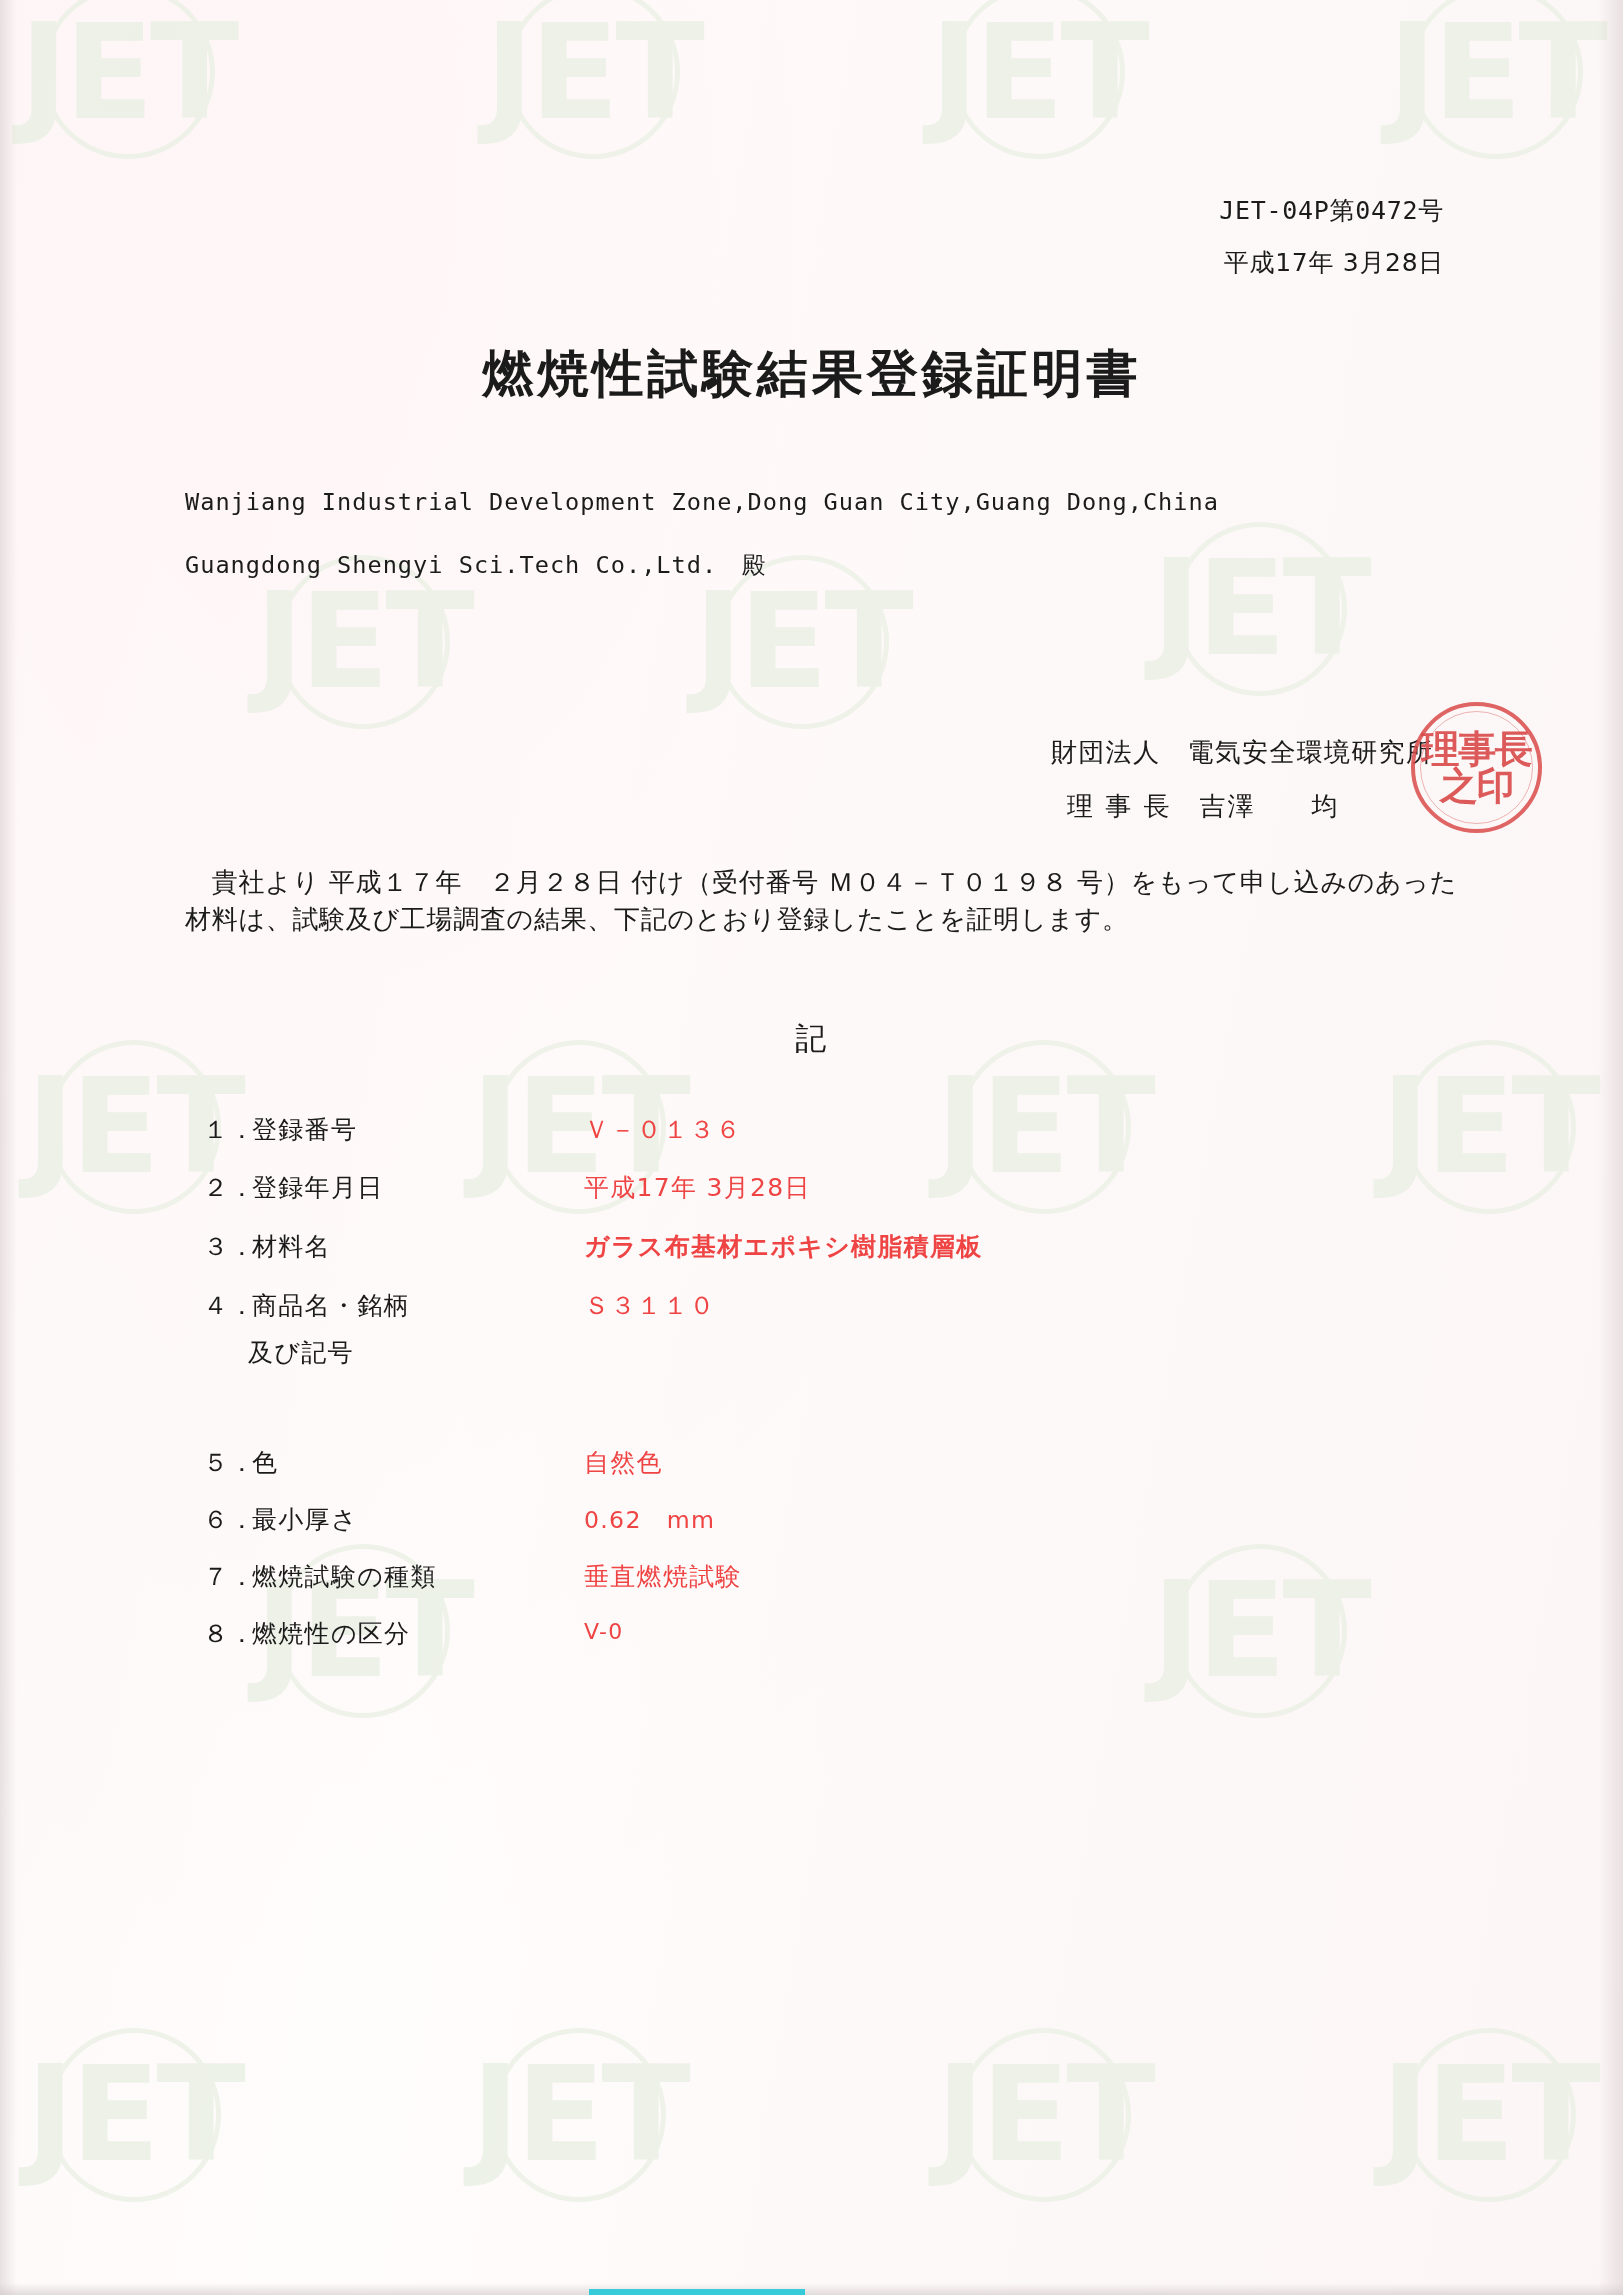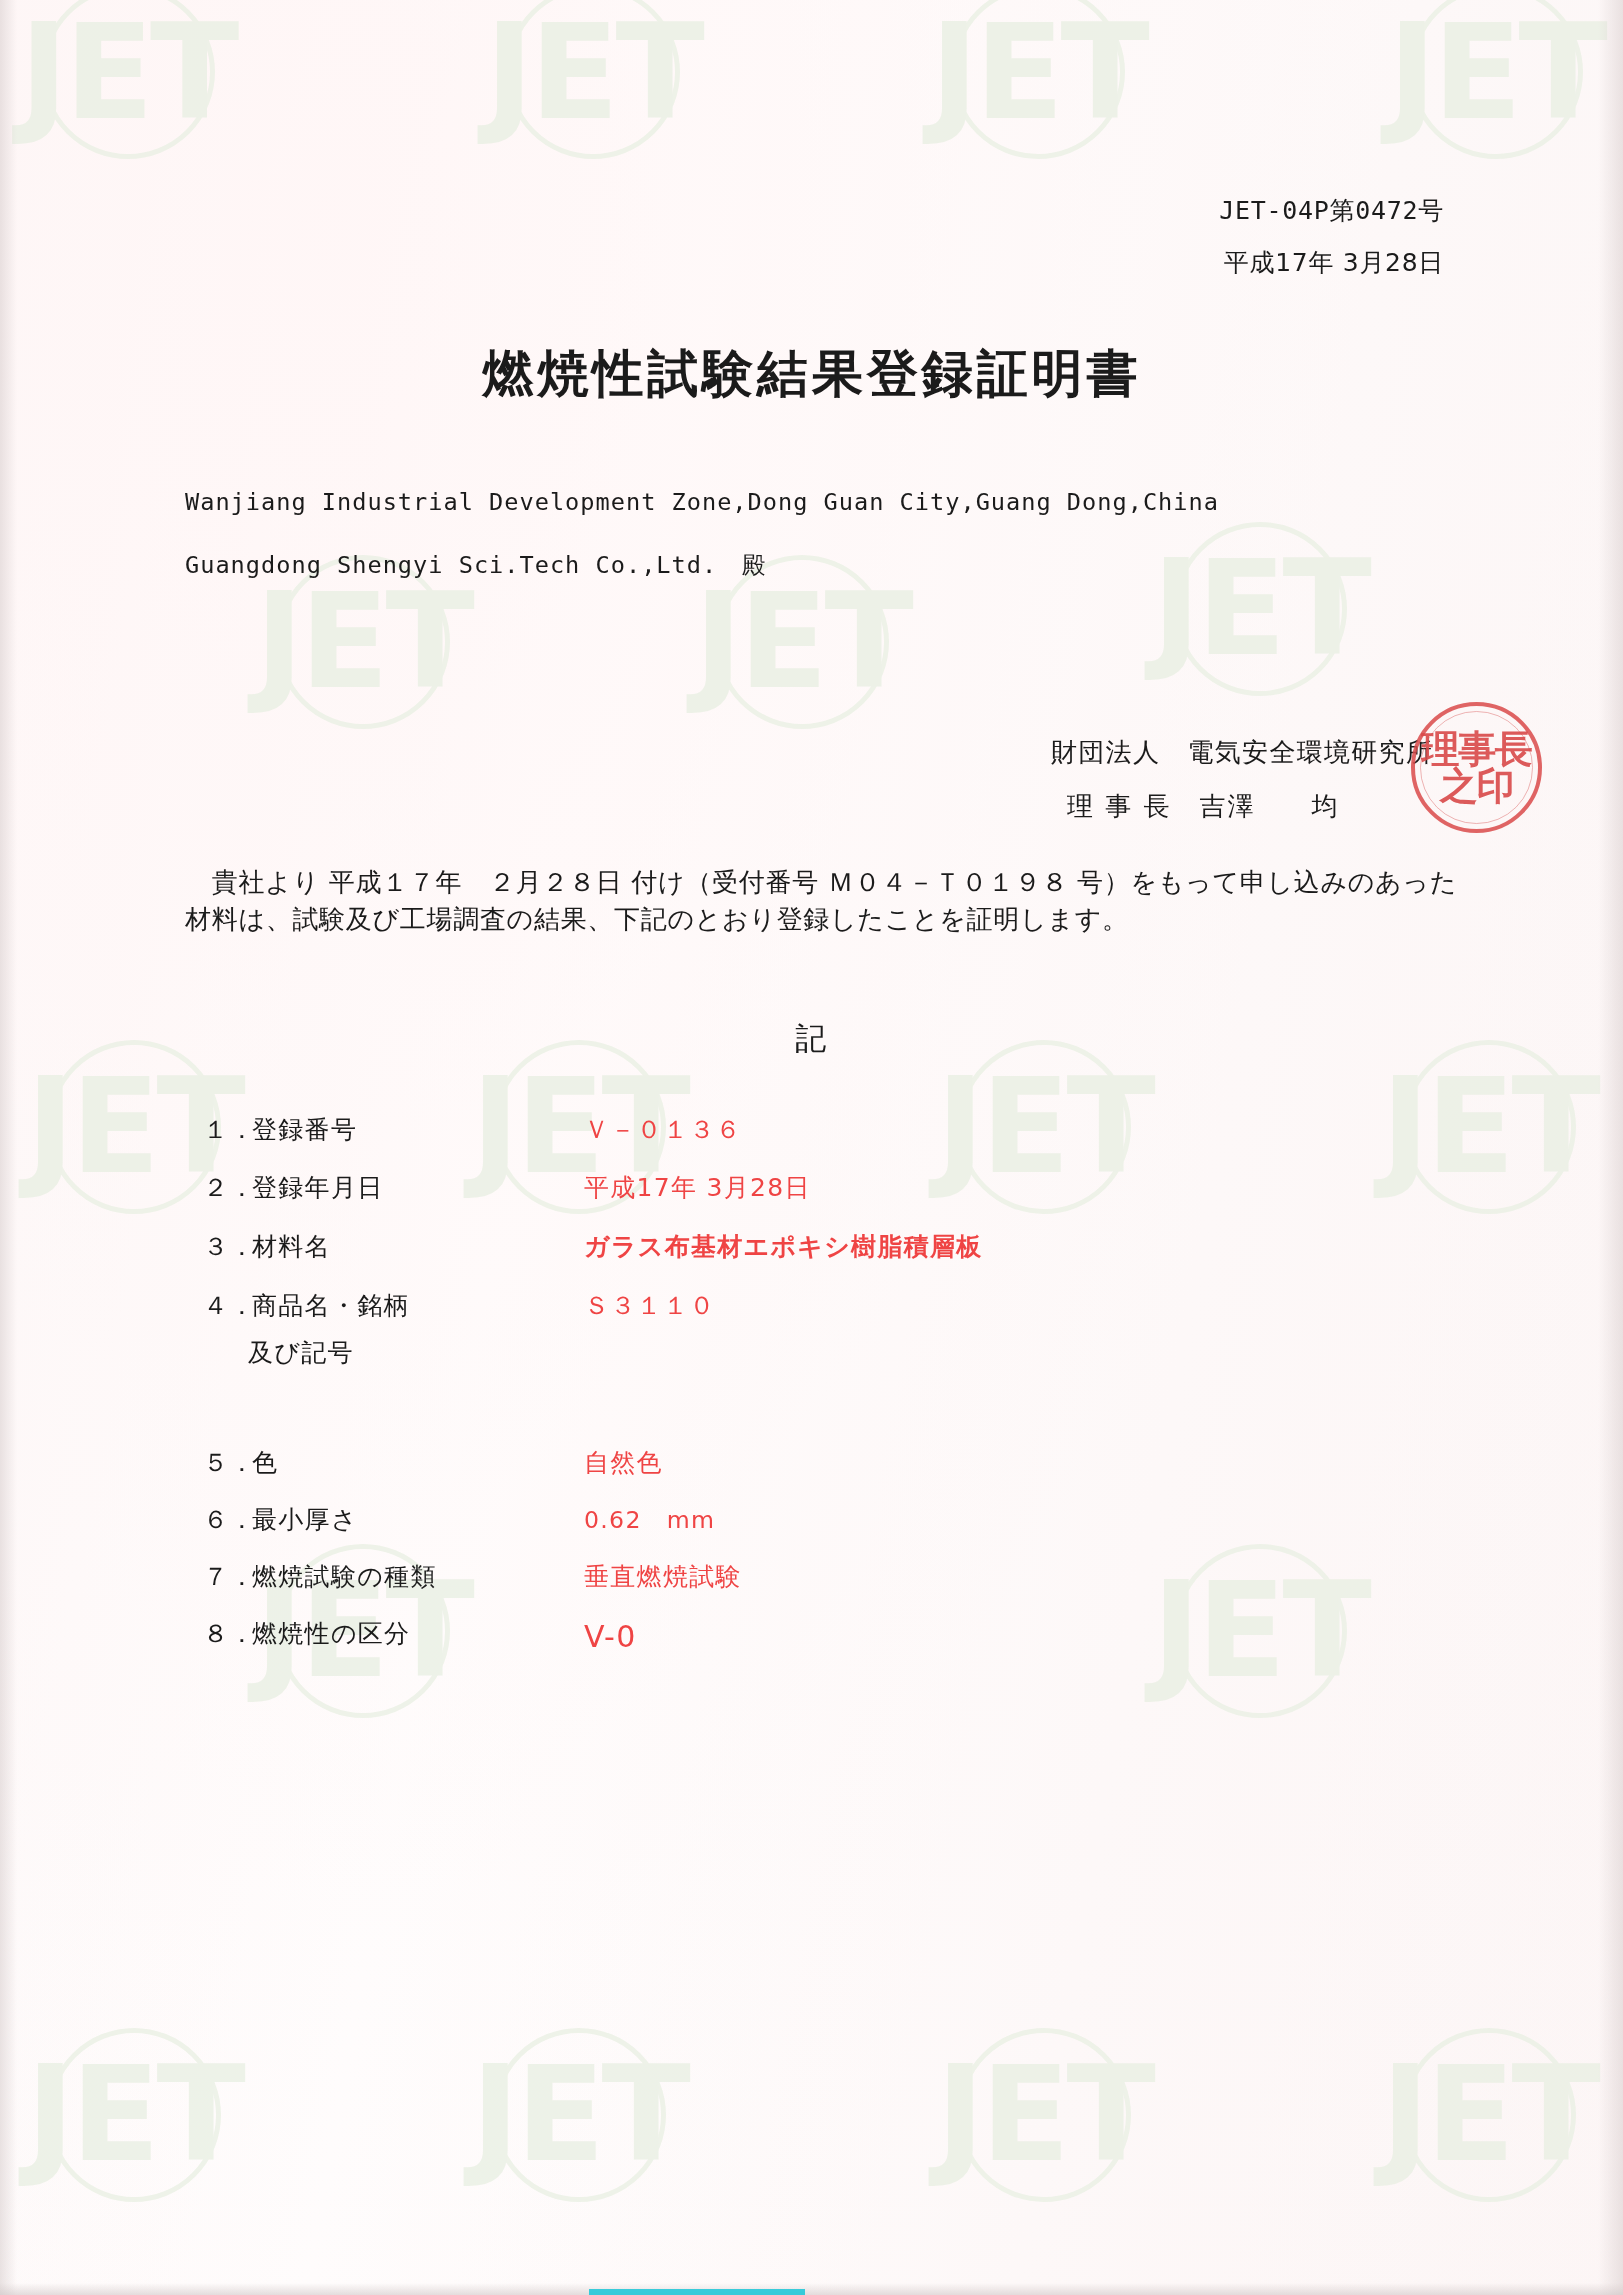--- a/index.html
+++ b/index.html
@@ -347,21 +347,21 @@
   <div class="item-num" style="left:203px; top:1503px;">６．</div>
   <div class="item-num" style="left:252px; top:1503px;">最小厚さ</div>
   <div class="item-val mono" style="top:1504px; font-size:23.6px;">0.62　mm</div>
 
   <div class="item-num" style="left:203px; top:1560px;">７．</div>
   <div class="item-num" style="left:252px; top:1560px;">燃焼試験の種類</div>
   <div class="item-val" style="top:1560px;">垂直燃焼試験</div>
 
   <div class="item-num" style="left:203px; top:1617px;">８．</div>
   <div class="item-num" style="left:252px; top:1617px;">燃焼性の区分</div>
-  <div class="item-val mono" style="top:1619px; font-size:30px;">V-0</div>
+  <div class="item-val mono" style="top:1619px; font-size:22px;">V-0</div>
 
   <div id="paper-edge-left"></div>
   <div id="paper-edge-right"></div>
   <div id="paper-edge-bottom"></div>
   <div id="bottom-strip"></div>
 
 </div>
 
 
 </body></html>

